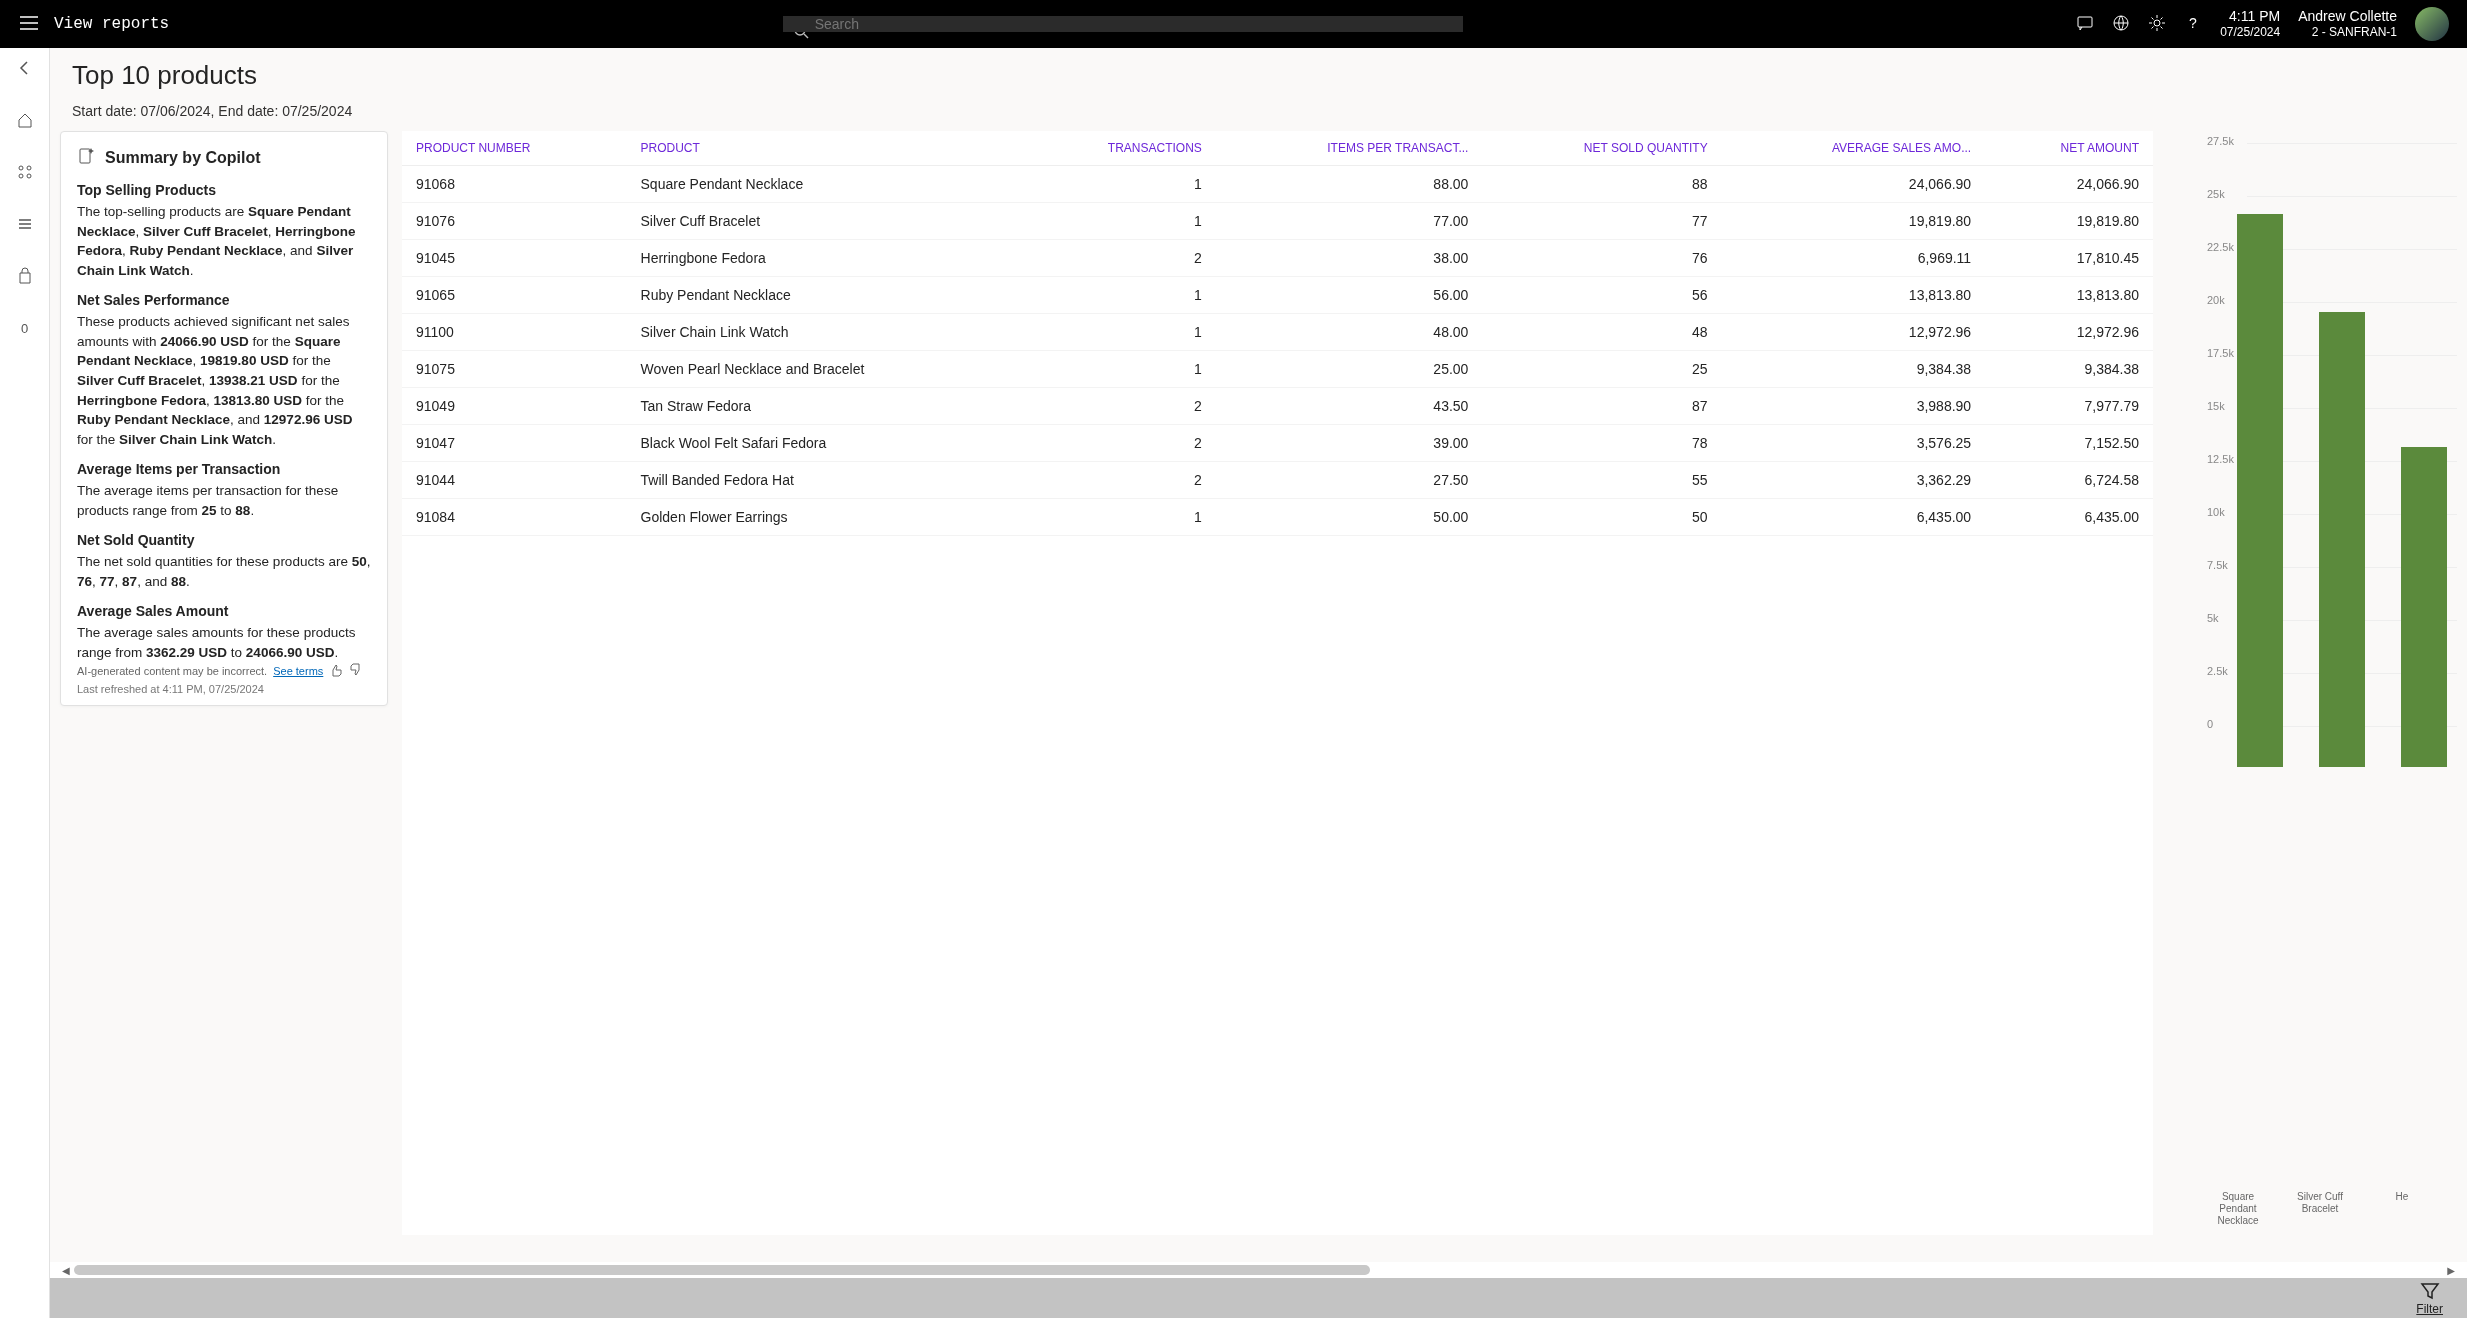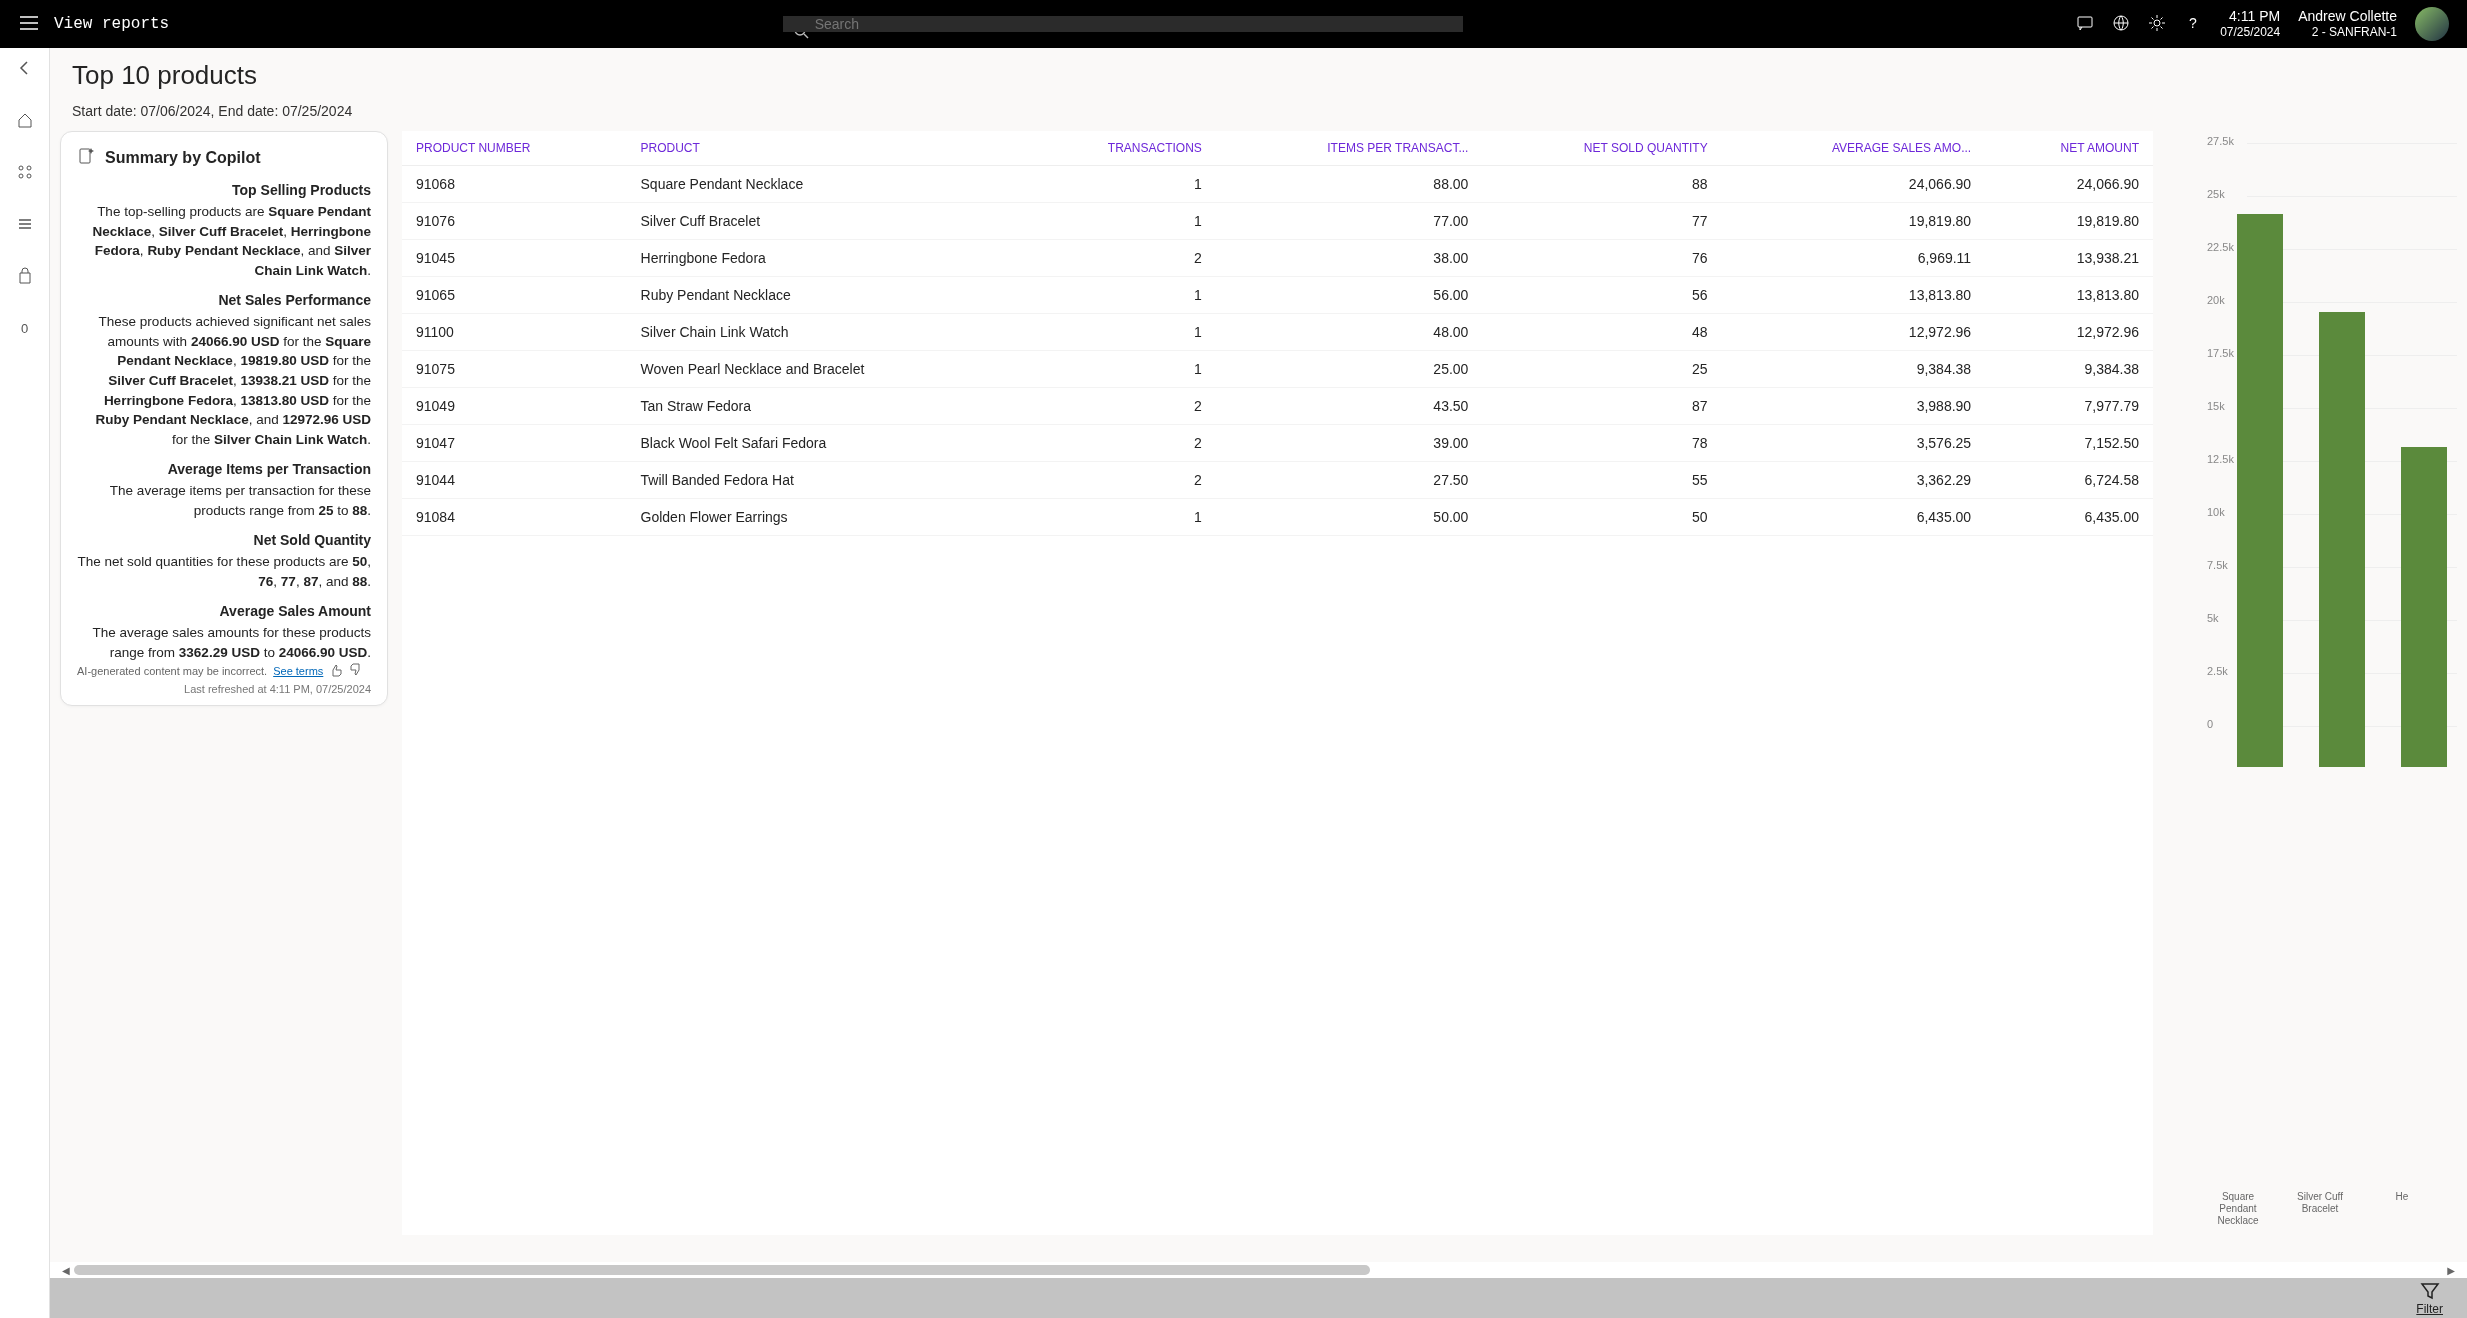--- a/index.html
+++ b/index.html
@@ -56,25 +56,24 @@
 
   .page-title { font-size:26px; font-weight:400; padding: 12px 22px 4px; }
   .date-sub { font-size:14px; padding: 8px 22px 12px; color:#323130; }
 
   .layout { display:flex; gap:14px; padding: 0 10px; height: calc(100% - 110px); }
 
   .copilot-card {
     width: 328px;
     background:#fff;
     border:1px solid #e1e1e1;
-    border-radius:12px;
+    border-radius:4px;
     padding:14px 16px 10px;
     box-shadow: 0 1px 3px rgba(0,0,0,0.04);
     align-self:flex-start;
-    text-align:right;
   }
   .copilot-head { display:flex; align-items:center; gap:8px; font-weight:600; font-size:16px; margin-bottom:12px; }
   .copilot-card h4 { font-size:14px; font-weight:600; margin-top:12px; margin-bottom:4px; }
   .copilot-card p { font-size:13.5px; line-height:1.45; }
   .copilot-card .ai-note { font-size:11px; color:#666; display:flex; align-items:center; gap:6px; }
   .copilot-card .ai-note a { color:#0067b8; }
   .copilot-card .refreshed { font-size:11px; color:#777; margin-top:4px; }
   .thumb { cursor:pointer; color:#666; }
 
   .table-wrap { flex:1; overflow:hidden; background:#fff; }
@@ -288,21 +287,21 @@
                   <td class="num">19,819.80</td>
                   <td class="num">19,819.80</td>
                 </tr>
                 <tr>
                   <td>91045</td>
                   <td>Herringbone Fedora</td>
                   <td class="num">2</td>
                   <td class="num">38.00</td>
                   <td class="num">76</td>
                   <td class="num">6,969.11</td>
-                  <td class="num">13,938.21</td>
+                  <td class="num">17,810.45</td>
                 </tr>
                 <tr>
                   <td>91065</td>
                   <td>Ruby Pendant Necklace</td>
                   <td class="num">1</td>
                   <td class="num">56.00</td>
                   <td class="num">56</td>
                   <td class="num">13,813.80</td>
                   <td class="num">13,813.80</td>
                 </tr>

